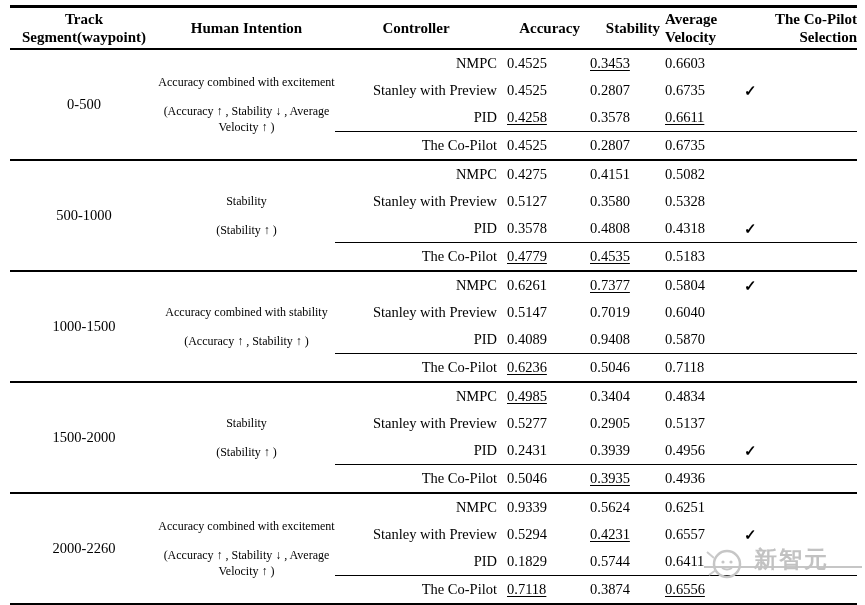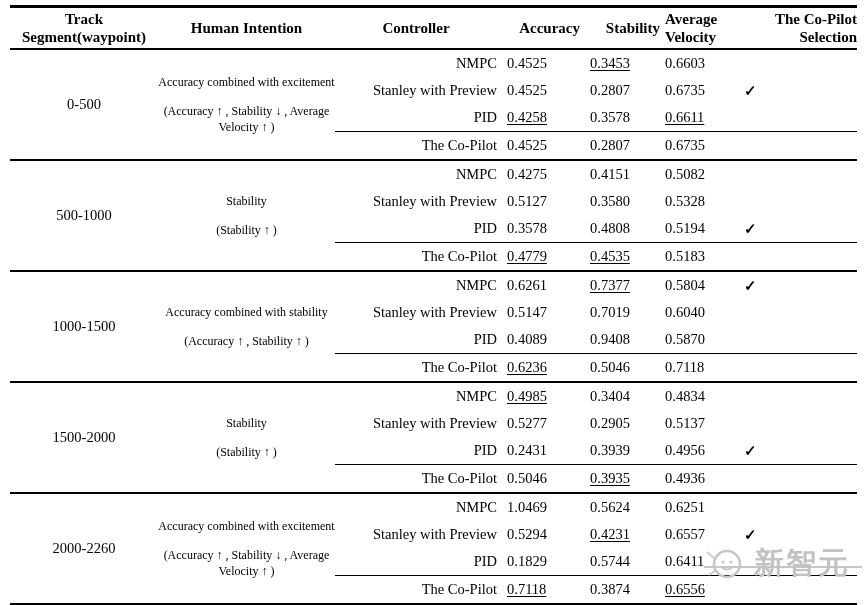--- a/index.html
+++ b/index.html
@@ -76,21 +76,21 @@
   }
   .wm-logo {
     position: absolute;
     left: 8px;
     top: 6px;
   }
   .wm-text {
     position: absolute;
     left: 58px;
     top: 12px;
-    font-size: 30px;
+    font-size: 23px;
     font-weight: bold;
     color: #c2c2c2;
     letter-spacing: 2px;
     font-family: "DejaVu Sans", sans-serif;
     line-height: 1;
   }
 </style>
 </head>
 <body>
 
@@ -167,21 +167,21 @@
           <td class="ctrl">Stanley with Preview</td>
           <td class="num col0"><span class="b">0.5127</span></td>
           <td class="num col1"><span>0.3580</span></td>
           <td class="num col2"><span>0.5328</span></td>
           <td class="sel"></td>
         </tr>
         <tr>
           <td class="ctrl">PID</td>
           <td class="num col0"><span>0.3578</span></td>
           <td class="num col1"><span class="b">0.4808</span></td>
-          <td class="num col2"><span>0.5194</span></td>
+          <td class="num col2"><span>0.4318</span></td>
           <td class="sel"><span>✓</span></td>
         </tr>
         <tr>
           <td class="ctrl copilot-line">The Co-Pilot</td>
           <td class="num col0 copilot-line"><span class="u">0.4779</span></td>
           <td class="num col1 copilot-line"><span class="u">0.4535</span></td>
           <td class="num col2 copilot-line"><span>0.5183</span></td>
           <td class="sel copilot-line"></td>
         </tr>
         <tr class="group-first">
@@ -250,21 +250,21 @@
           <td class="num col2 copilot-line"><span>0.4936</span></td>
           <td class="sel copilot-line"></td>
         </tr>
         <tr class="group-first">
           <td class="seg" rowspan="4">2000-2260</td>
           <td class="intent" rowspan="4">
             <div class="int-title">Accuracy combined with excitement</div>
             <div class="int-criteria">(Accuracy ↑ , Stability ↓ , Average Velocity ↑ )</div>
           </td>
           <td class="ctrl">NMPC</td>
-          <td class="num col0"><span class="b">1.0469</span></td>
+          <td class="num col0"><span class="b">0.9339</span></td>
           <td class="num col1"><span>0.5624</span></td>
           <td class="num col2"><span>0.6251</span></td>
           <td class="sel"></td>
         </tr>
         <tr>
           <td class="ctrl">Stanley with Preview</td>
           <td class="num col0"><span>0.5294</span></td>
           <td class="num col1"><span class="u">0.4231</span></td>
           <td class="num col2"><span class="b">0.6557</span></td>
           <td class="sel"><span>✓</span></td>

